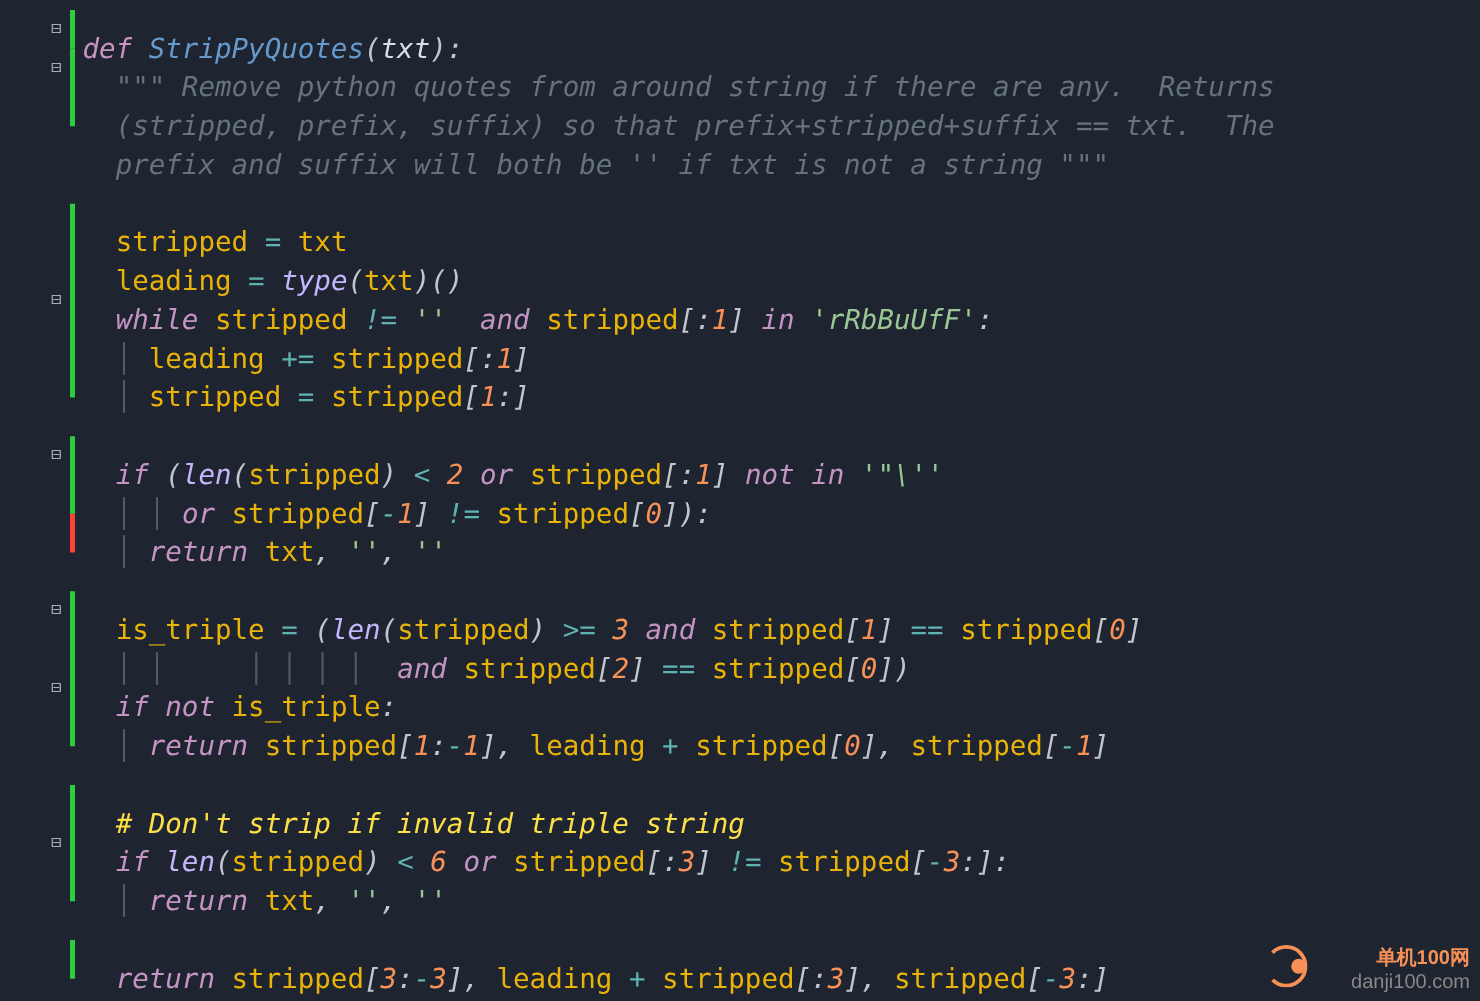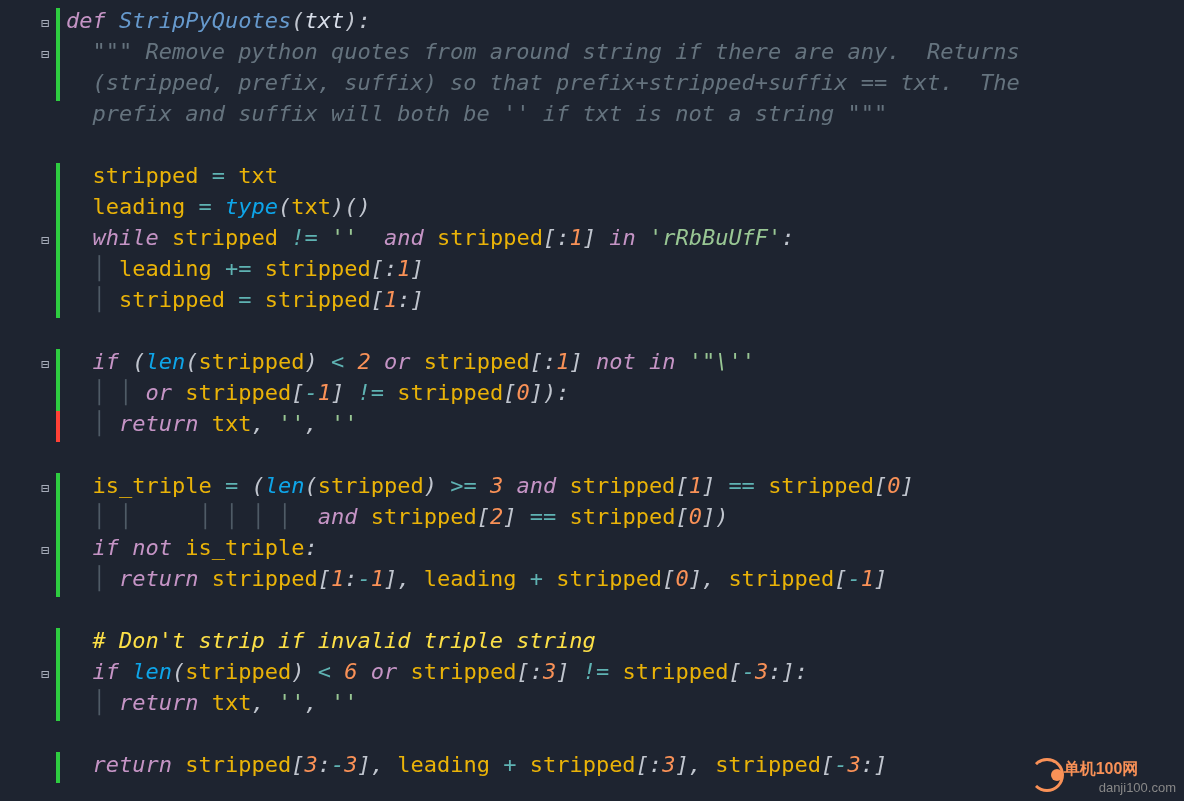--- a/index.html
+++ b/index.html
@@ -42,61 +42,63 @@
   }
   .diff-green { background: #2ecc40; }
   .diff-red { background: #ff4136; }
   .code-area {
     flex: 1;
     padding-left: 6px;
     padding-top: 5px;
     line-height: 31px;
     white-space: pre;
     font-style: italic;
+    margin-top: 19px;
   }
   .line { height: 31px; }
   .kw { color: #c594c5; font-style: italic; }
   .fn { color: #6699cc; }
-  .builtin { color: #0ea5e9; text-align: right; }
+  .builtin { color: #c4b5fd; text-align: right; }
   .param { color: #d8dee9; font-style: italic; }
   .str { color: #99c794; }
   .docstr { color: #65737e; }
   .comment { color: #fde047; }
   .num { color: #f99157; }
   .op { color: #5fb3b3; }
   .punct { color: #c0c5ce; }
   .ident { color: #eab308; font-style: normal; }
   .guide { color: #4f5b66; }
   .watermark {
     position: absolute;
     right: 8px;
     bottom: 6px;
     display: flex;
     align-items: center;
     gap: 0;
     font-style: normal;
     font-family: sans-serif;
+    text-align: right;
   }
   .wm-logo {
     width: 34px; height: 34px;
     border: 3px solid #f99157;
     border-radius: 50%;
     border-left-color: transparent;
     position: relative;
   }
   .wm-logo::after {
     content: '';
     position: absolute;
     width: 12px; height: 12px;
     background: #f99157;
     border-radius: 50%;
     right: -2px; top: 8px;
   }
   .wm-text1 { color: #f99157; font-size: 16px; font-weight: bold; }
-  .wm-text2 { color: #888; font-size: 13px; display: block; margin-left: 35px; }
+  .wm-text2 { color: #888; font-size: 16px; display: block; margin-left: 35px; }
 </style>
 </head>
 <body>
 
 <div class="editor">
   <div class="gutter">
       <div class="fold-marker" style="top: 16px;">⊟</div>
       <div class="diff-bar diff-green" style="top: 8px; height: 31px;"></div>
       <div class="fold-marker" style="top: 47px;">⊟</div>
       <div class="diff-bar diff-green" style="top: 39px; height: 62px;"></div>

